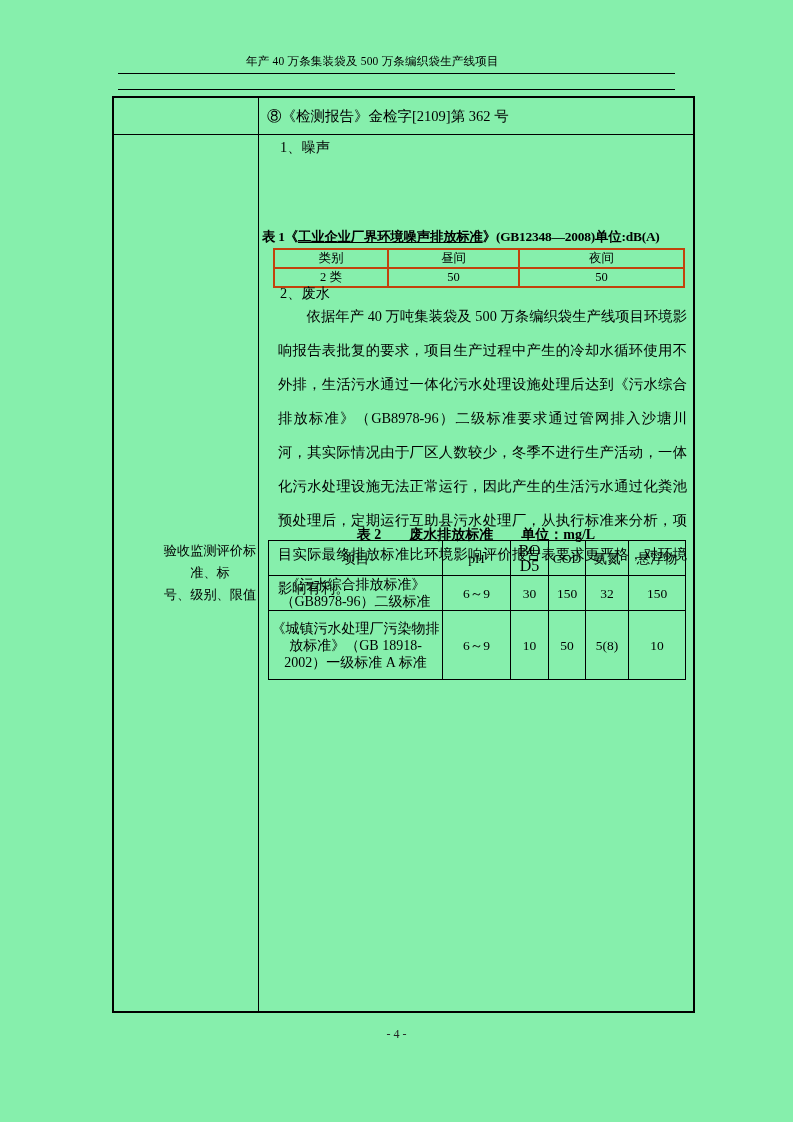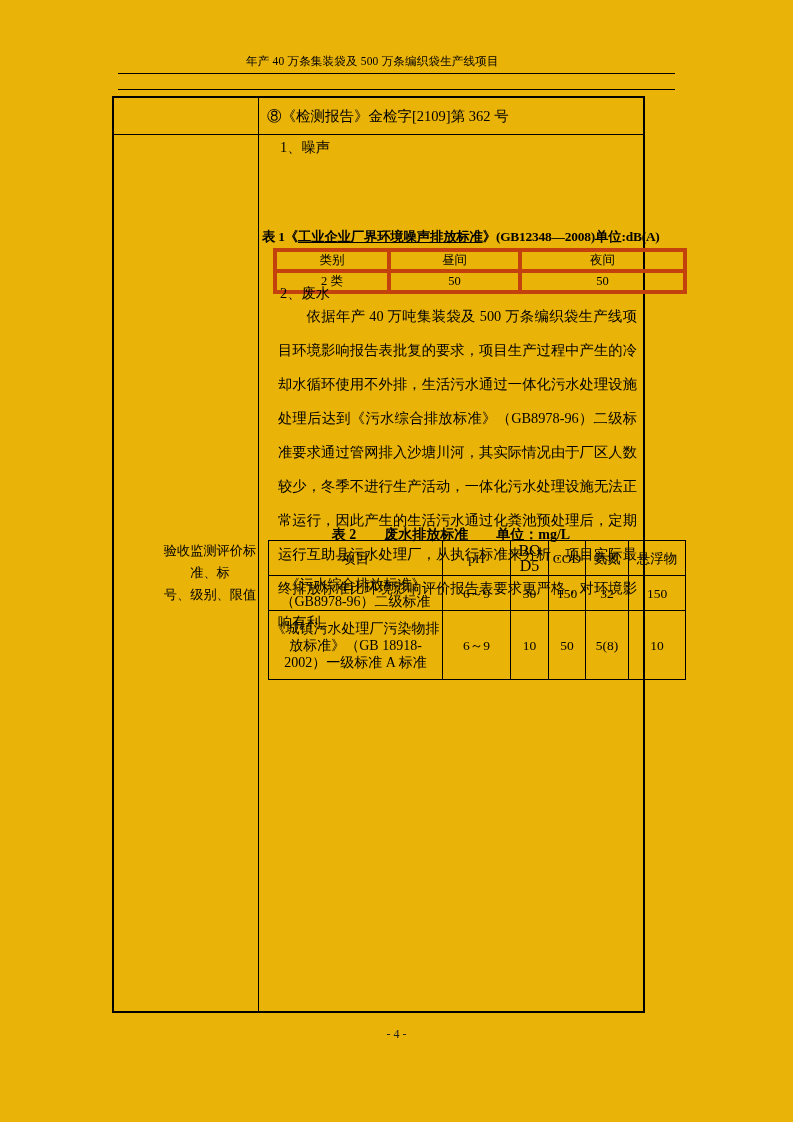--- a/index.html
+++ b/index.html
@@ -1,48 +1,48 @@
 <!DOCTYPE html>
 <html><head>
 <meta charset="utf-8">
 <style>
   html,body { margin:0; padding:0; }
   body {
     width:793px; height:1122px; background:#ffffff; color:#000;
     font-family:"Liberation Serif","DejaVu Serif",serif;
   }
-  .page { position:relative; width:793px; height:1122px; overflow:hidden; background:#eab308; }
+  .page { position:relative; width:793px; height:1122px; overflow:hidden; background:#86efac; }
 
   .doc-title { position:absolute; left:246px; top:54px; font-size:11.5px; white-space:nowrap; letter-spacing:0.2px; }
 
   .hline { position:absolute; left:118px; width:557px; height:1px; background:#000; }
   .hline1 { top:73px; }
   .hline2 { top:89px; }
 
   .main-table {
-    position:absolute; left:112px; top:96px; width:533px; height:917px;
+    position:absolute; left:112px; top:96px; width:583px; height:917px;
     border:2px solid #000; box-sizing:border-box; display:flex; flex-direction:column;
   }
   .mt-row1 { flex:0 0 36px; border-bottom:1px solid #000; display:flex; }
   .mt-row2 { flex:1; display:flex; min-height:0; }
   .cell-left { flex:0 0 145px; width:145px; border-right:1px solid #000; box-sizing:border-box;padding-left:48px; }
   .row1-right { flex:1; display:flex; align-items:center; padding-left:8px; font-size:14.5px; }
   .row2-left { display:flex; flex-direction:column; align-items:center; justify-content:center; text-align:center;
                font-size:13.2px; line-height:22px; }
   .row2-right { flex:1; position:relative; font-size:14.3px; }
 
   .blk { position:absolute; }
   .noise-heading { top:3px; left:21px;text-align:center; }
   .noise-para { top:32px; left:3px; right:6px; line-height:29px; text-indent:2em; text-align:justify; }
   .cap1 { top:93px; left:3px; font-weight:bold; font-size:13.4px; white-space:nowrap; letter-spacing:-0.2px; }
   .cap1 .utitle { text-decoration:underline; }
 
   .t1wrap { top:113px; left:14px; }
   .table1 { border-collapse:collapse; table-layout:fixed; width:410px; font-size:12.5px; text-align:center; }
-  .table1 td { border:4px solid #c2410c; height:16px; padding:0; }
+  .table1 td { border:2px solid #c2410c; height:16px; padding:0; }
 
   .water-heading { top:149px; left:21px; }
   .water-para { top:164px; left:19px; right:6px; line-height:34px; text-indent:2em; text-align:justify; }
 
   .cap2 { top:391px; left:0; width:100%; text-align:center; font-weight:bold; font-size:14px; white-space:pre; }
 
   .t2wrap { top:405px; left:9px; }
   .table2 { border-collapse:collapse; table-layout:fixed; width:417px; font-size:13.5px; text-align:center; }
   .table2 td { border:1px solid #000; padding:0 2px; vertical-align:middle; line-height:17px; }
   .table2 .hrow td { height:34px; }

